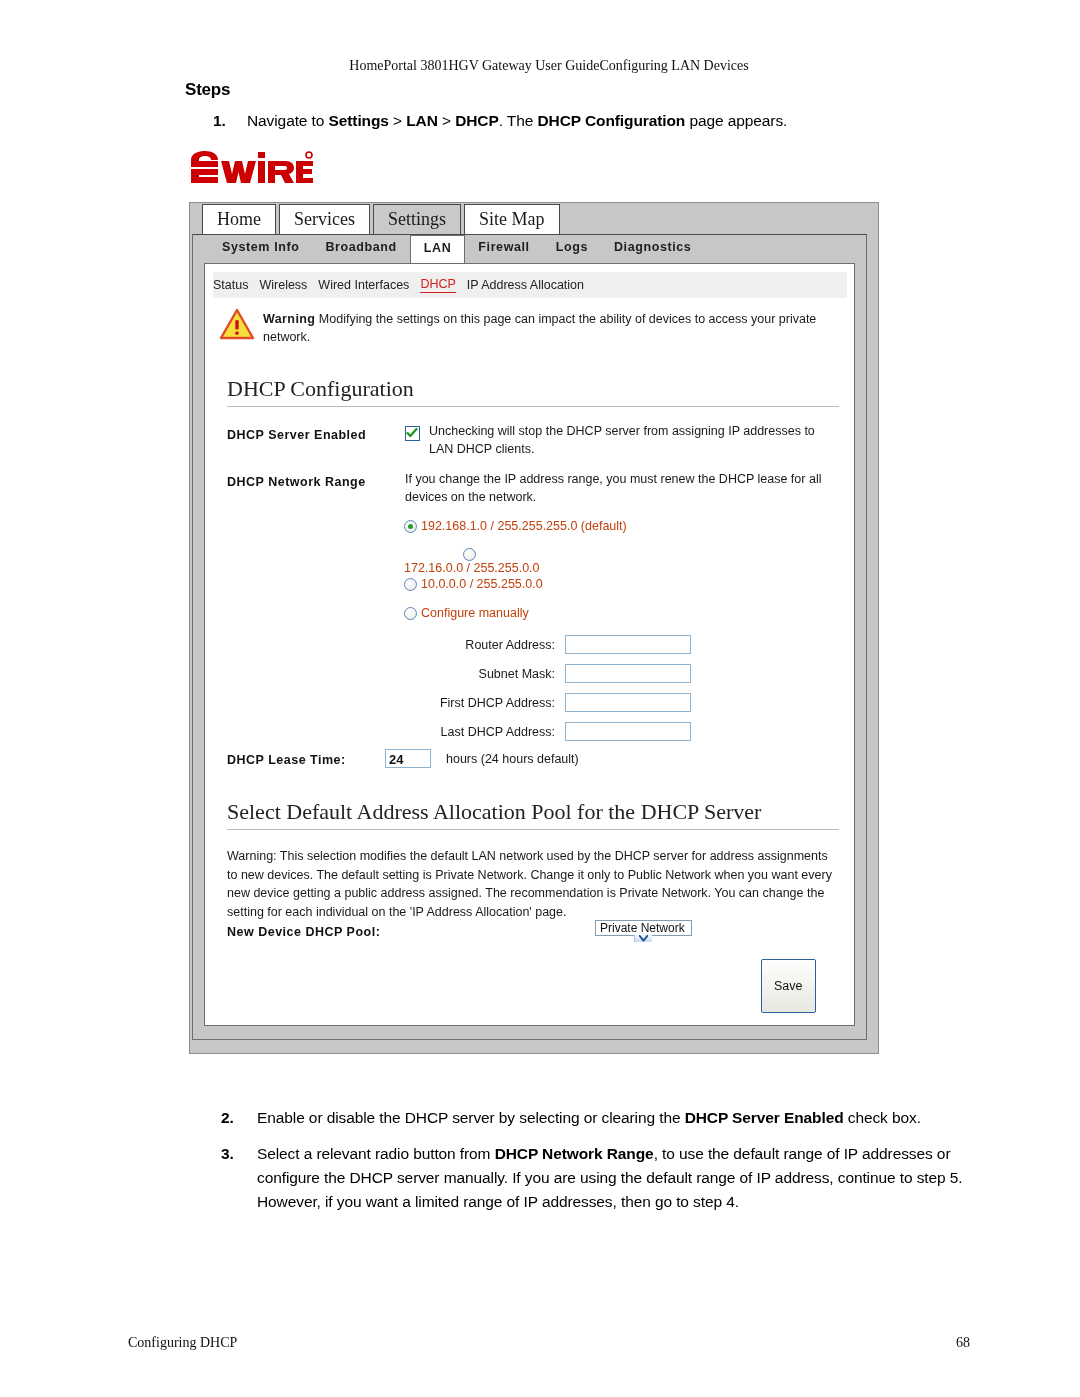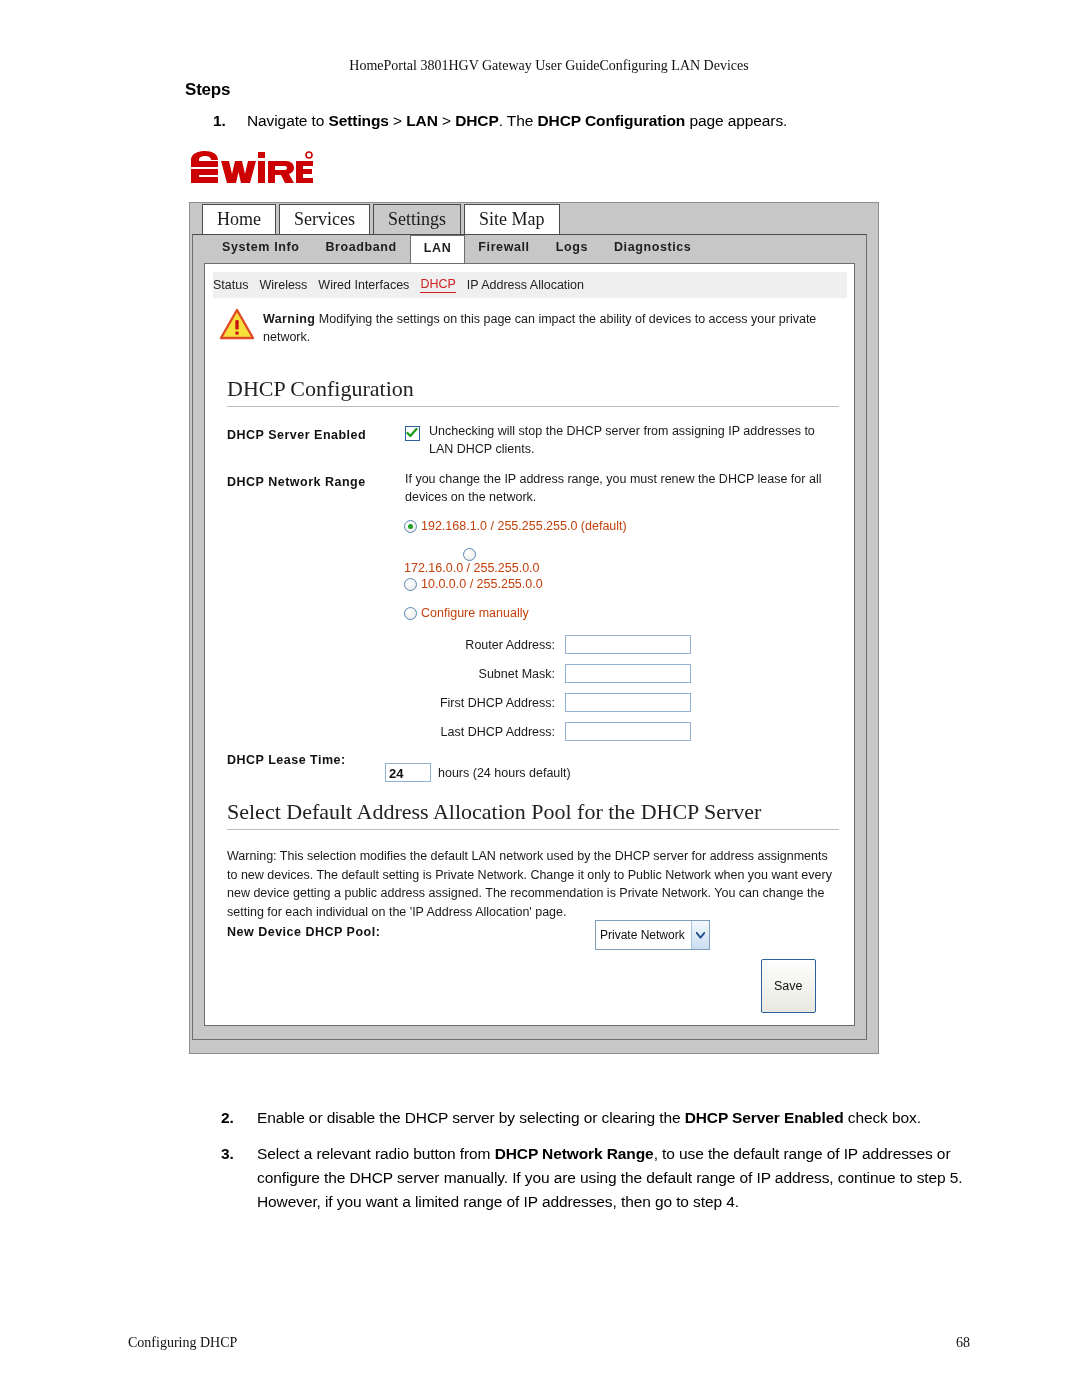--- a/index.html
+++ b/index.html
@@ -307,26 +307,27 @@
     position: absolute;
     font-size: 12.5px;
     line-height: 18.5px;
     color: #1a1a1a;
     width: 612px;
     left: 22px;
   }
 
   .select {
     position: absolute;
-    height: 30px;
+    height: 16px;
     border: 1px solid #7f9db9;
     background: #fff;
     display: flex;
     align-items: center;
     box-sizing: border-box;
+    flex-direction: column;
   }
   .select .sv {
     font-size: 12px;
     color: #111;
     padding: 0 6px 0 4px;
     white-space: nowrap;
   }
   .select .arrow {
     width: 17px;
     height: 100%;
@@ -487,21 +488,21 @@
         <div class="field-row" style="top:429px; left:210px;">
           <span class="fl">First DHCP Address:</span>
           <span class="tbox"></span>
         </div>
         <div class="field-row" style="top:458px; left:210px;">
           <span class="fl">Last DHCP Address:</span>
           <span class="tbox"></span>
         </div>
 
         <div class="row-label" style="top:489px; left:22px;">DHCP Lease Time:</div>
-        <div class="lease-input" style="top:499px; left:180px;">
+        <div class="lease-input" style="top:485px; left:180px;gap:8px;">
           <span class="tbox small">24</span>
           <span class="lease-suffix">hours (24 hours default)</span>
         </div>
 
         <div class="sec-head" style="top:535px;">
           <div class="t">Select Default Address Allocation Pool for the DHCP Server</div>
           <div class="rule"></div>
         </div>
 
         <div class="para" style="top:583px;">Warning: This selection modifies the default LAN network used by the DHCP server for address assignments to new devices. The default setting is Private Network. Change it only to Public Network when you want every new device getting a public address assigned. The recommendation is Private Network. You can change the setting for each individual on the 'IP Address Allocation' page.</div>

